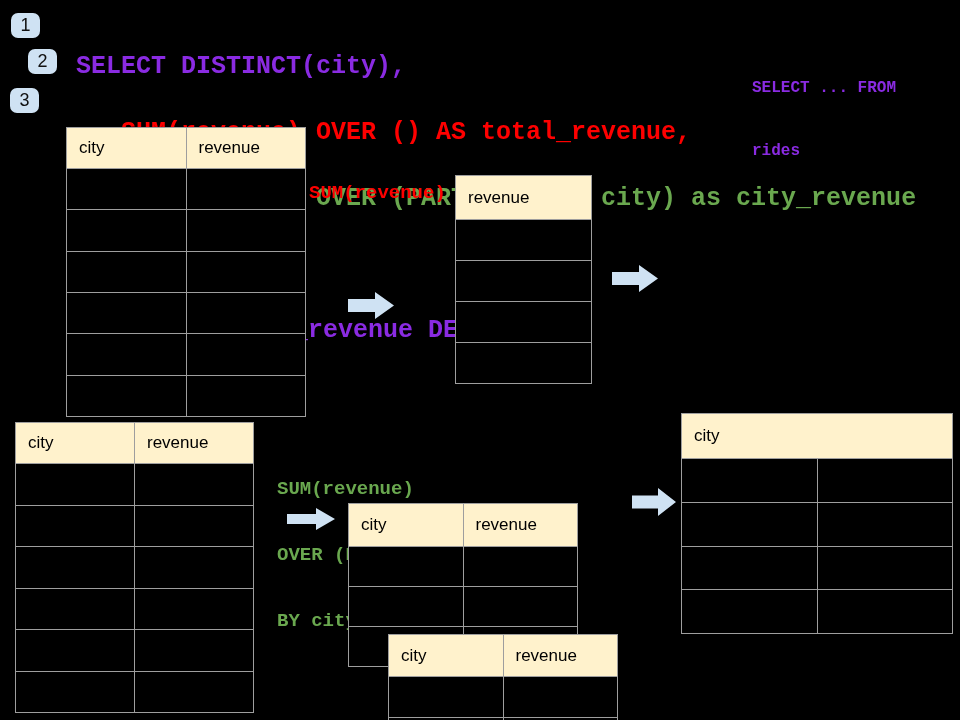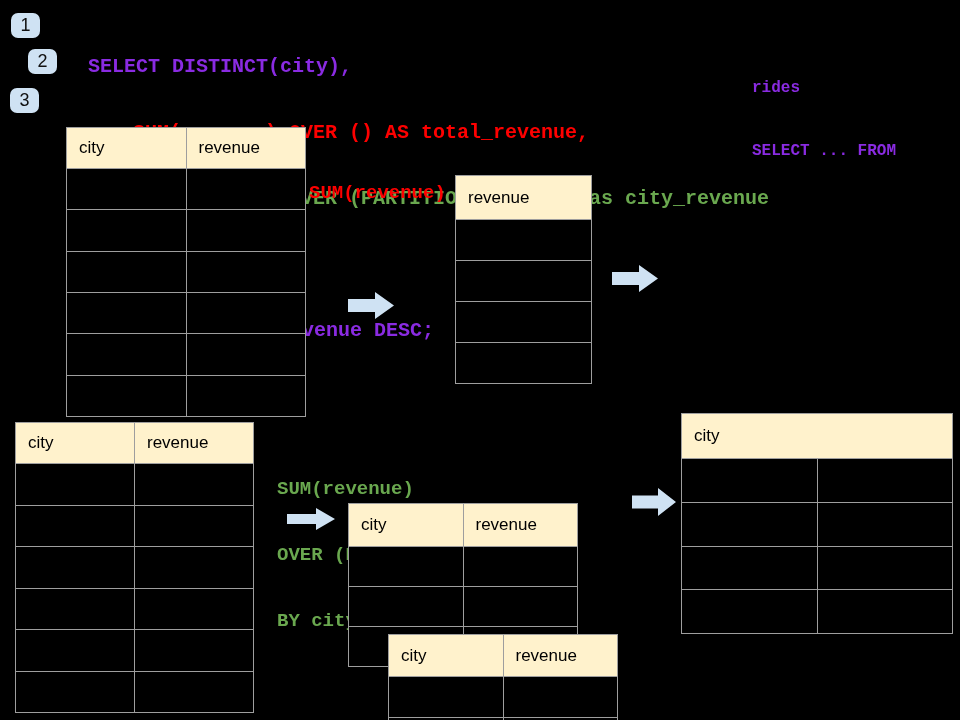--- a/index.html
+++ b/index.html
@@ -7,21 +7,21 @@
     width:960px;height:720px;overflow:hidden;position:relative;
     background:#000;font-family:"Liberation Sans",sans-serif;
   }
   .abs{position:absolute;}
 
   
   .code{
     font-family:"Liberation Mono","DejaVu Sans Mono",monospace;
     font-weight:bold;white-space:pre;
   }
-  .main-code{left:88px;top:12px;font-size:20px;line-height:22px;}
+  .main-code{left:76px;top:12px;font-size:25px;line-height:22px;}
   .main-code .ln{height:22px;}
   .ind1{margin-left:22px;}
   .ind2{margin-left:45px;}
   .c-purple{color:#8a2be2;}
   .c-red{color:#fe0000;}
   .c-green{color:#6aa84f;}
 
   .side-note{left:752px;top:36px;font-size:16px;line-height:21px;}
   .label-total{left:309px;top:138px;font-size:19px;line-height:22px;}
   .label-partition{left:277px;top:434px;font-size:19px;line-height:22px;}
@@ -80,22 +80,22 @@
 
 <div class="abs code main-code">
   <div class="ln c-purple">SELECT DISTINCT(city),</div>
   <div class="ln c-red ind2">SUM(revenue) OVER () AS total_revenue,</div>
   <div class="ln c-green ind2">SUM(revenue) OVER (PARTITION BY city) as city_revenue</div>
   <div class="ln c-purple ind1">FROM rides</div>
   <div class="ln c-purple ind1">ORDER by city_revenue DESC;</div>
 </div>
 
 <div class="abs code side-note c-purple">
+  <div>SELECT ... FROM</div>
   <div>rides</div>
-  <div>SELECT ... FROM</div>
 </div>
 
 <div class="abs code label-total c-red">
   <div>SUM(revenue)</div>
 </div>
 
 <div class="abs code label-partition c-green">
   <div>SUM(revenue)</div>
   <div>OVER (PARTITION</div>
   <div>BY city)</div>

